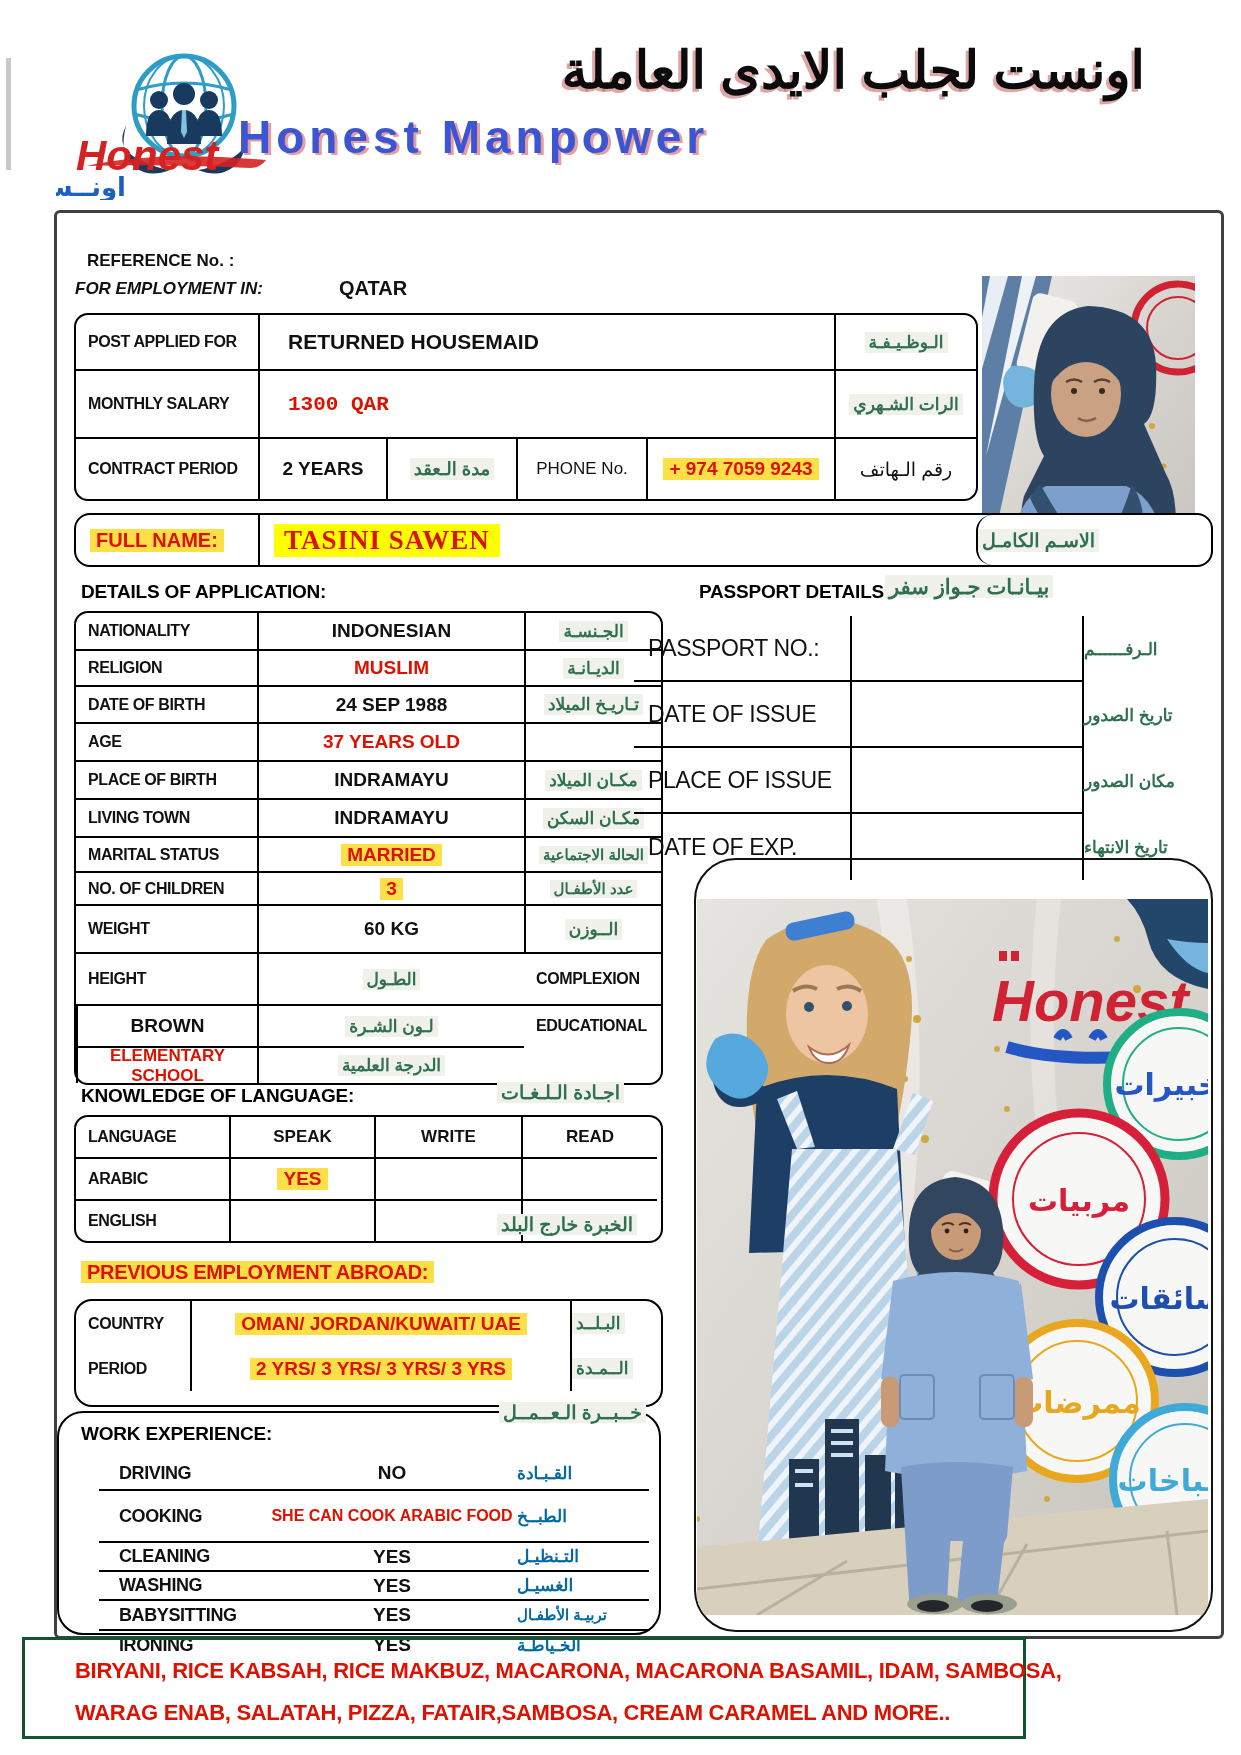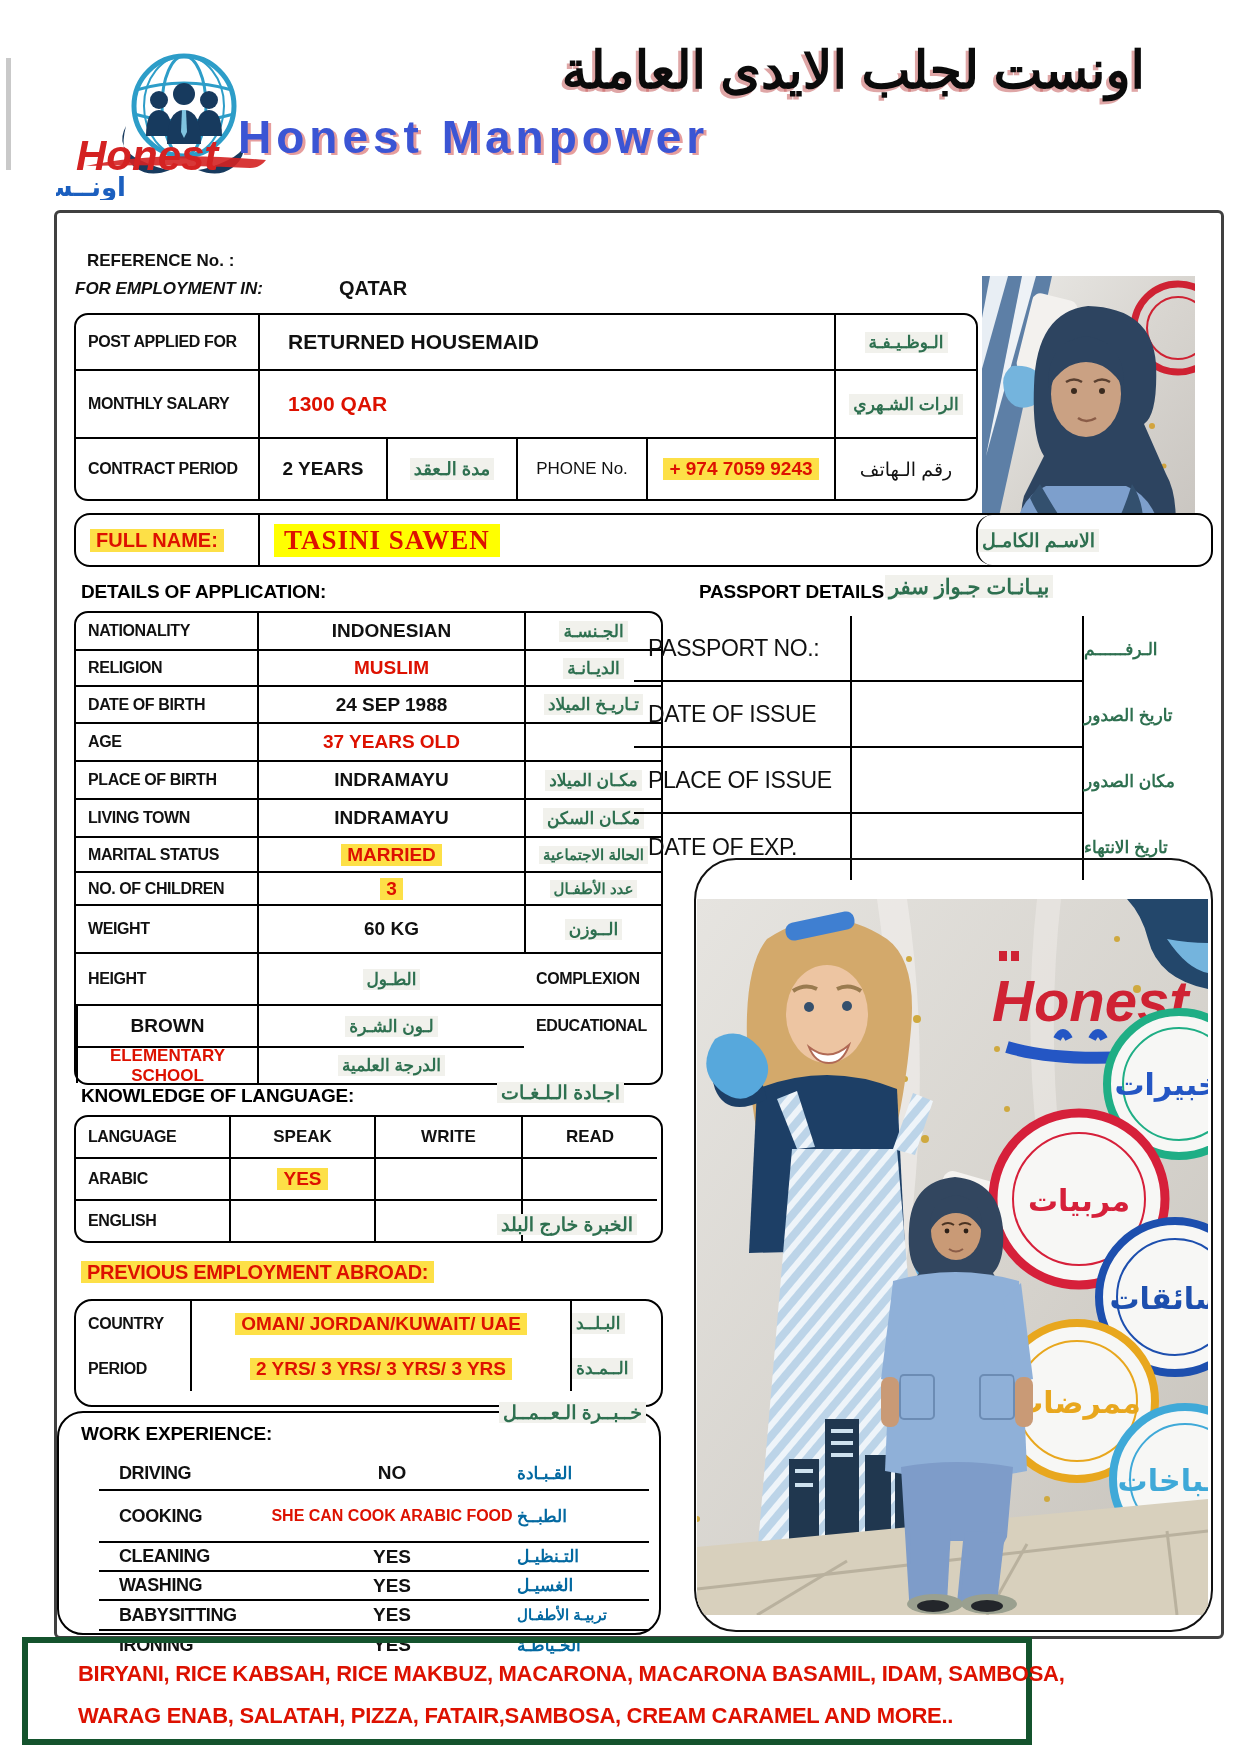--- a/index.html
+++ b/index.html
@@ -36,21 +36,21 @@
   .ptbl .par{justify-content:flex-end;padding-right:2px;font-weight:bold;color:#2e7050;font-size:17px;direction:rtl;}
   
   .wbox{border:2px solid #000;border-radius:26px;}
   .wtbl{display:grid;}
   .wtbl>div{display:flex;align-items:center;min-width:0;}
   .wtbl .sep{border-top:2px solid #000;}
   .wlab{font-weight:bold;font-size:18px;padding-left:20px;letter-spacing:-0.4px;}
   .wval{font-weight:bold;font-size:19px;justify-content:center;text-align:center;}
   .war{justify-content:flex-end;font-weight:bold;color:#0369a1;font-size:17px;direction:rtl;}
   
-  .foodbox{left:22px;top:1637px;width:948px;height:86px;border:6px solid #14532d;padding:10px 0 0 50px;}
+  .foodbox{left:22px;top:1637px;width:948px;height:86px;border:3px solid #14532d;padding:10px 0 0 50px;}
   .food{color:#dd1100;font-weight:bold;font-size:22px;letter-spacing:-0.3px;line-height:42px;white-space:nowrap;}
   .namev{font-family:"Liberation Serif",serif;font-size:27px;font-weight:bold;color:#dd1100;background:#ffff00;padding:1px 10px;letter-spacing:1px;}
   .photoframe{border:2px solid #111;border-radius:42px;overflow:hidden;}
   svg text{font-family:"Liberation Sans","DejaVu Sans",sans-serif;}
 </style>
 </head>
 <body>
 
 <div>
 
@@ -88,21 +88,21 @@
     <div class="abs" style="left:282px;top:64px;font-size:20px;font-weight:bold;">QATAR</div>
 
     <div class="abs tbl" style="left:17px;top:100px;width:900px;grid-template-columns:182px 128px 130px 130px 188px 142px;grid-template-rows:54px 68px 62px;">
       <div class="c1 r1 lab">POST APPLIED FOR</div>
       <div class="r1 val-l" style="grid-column:2/6;">RETURNED HOUSEMAID</div>
       <div class="r1 ar">
           <span>الـوظـيـفـة</span>
         </div>
 
       <div class="c1 lab">MONTHLY SALARY</div>
-      <div class="val-l red" style="grid-column:2/6;">1300 QAR</div>
+      <div class="val-l red" style="grid-column:2/6;font-family:Liberation Mono, monospace;">1300 QAR</div>
       <div class="ar">
           <span>الرات الشـهري</span>
         </div>
 
       <div class="c1 lab">CONTRACT PERIOD</div>
       <div class="val">2 YEARS</div>
       <div class="ar" style="font-size:18px;">
           <span>مدة الـعقد</span>
         </div>
       <div class="val" style="font-weight:normal;font-size:17px;">PHONE No.</div>

